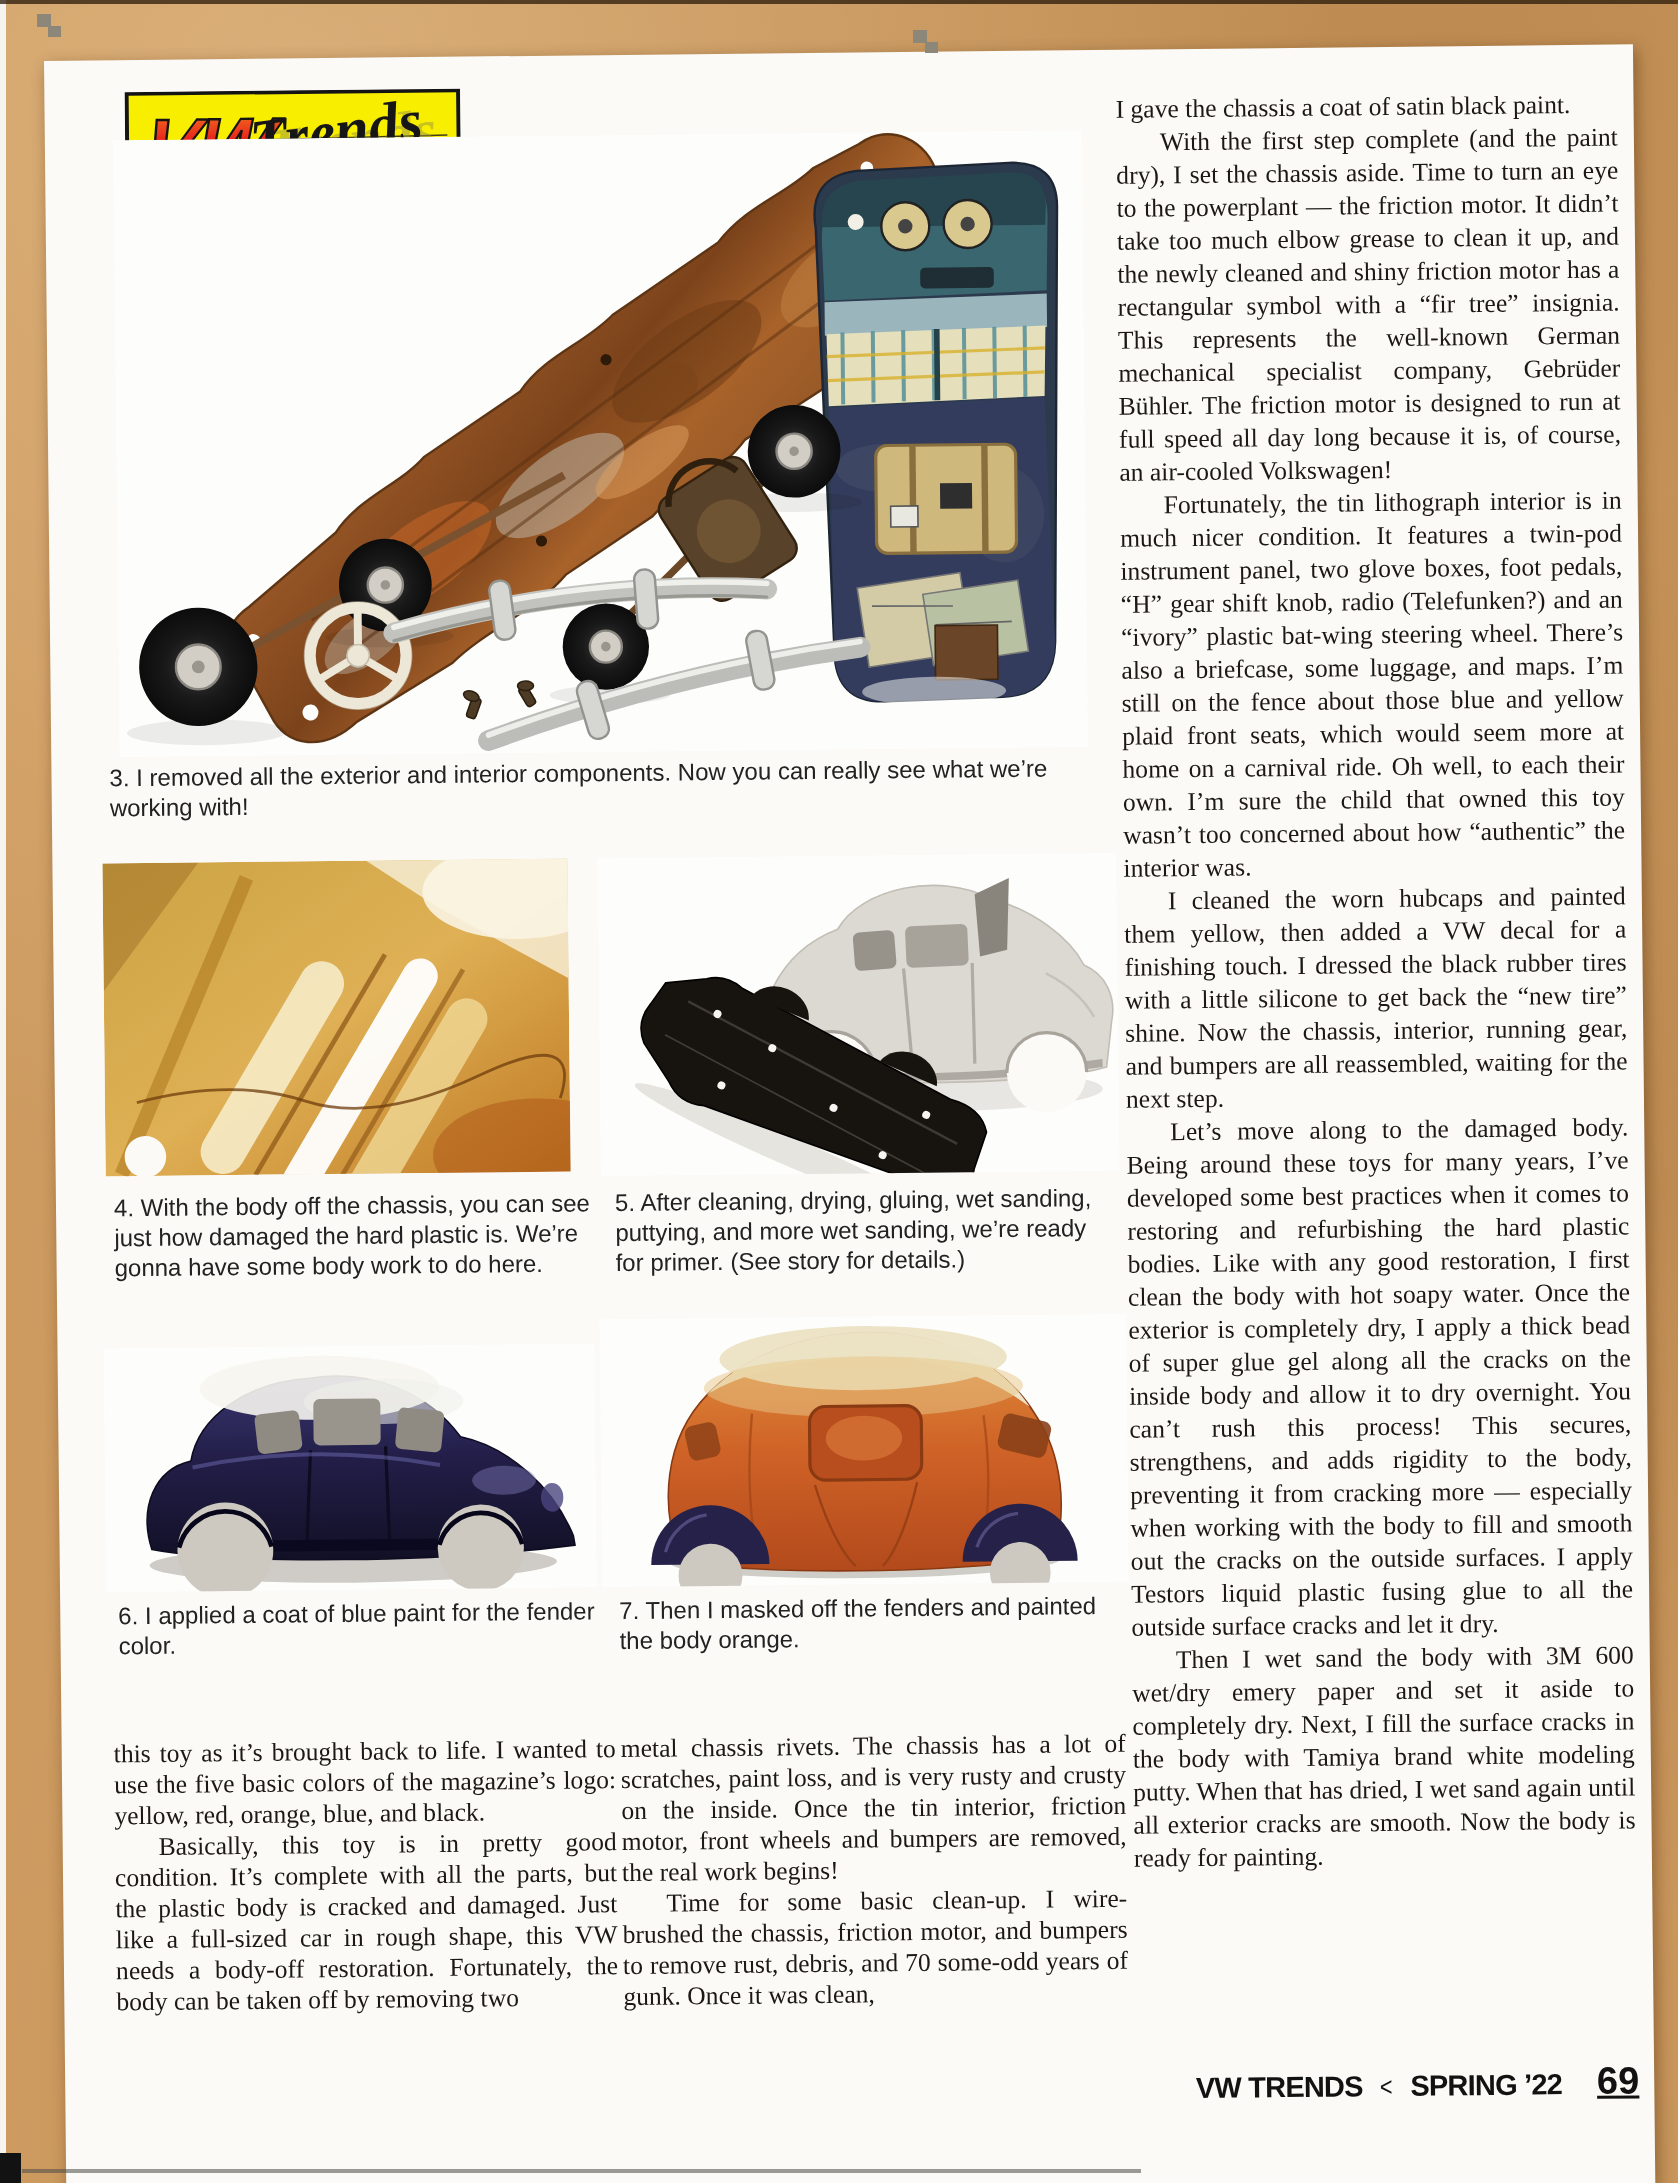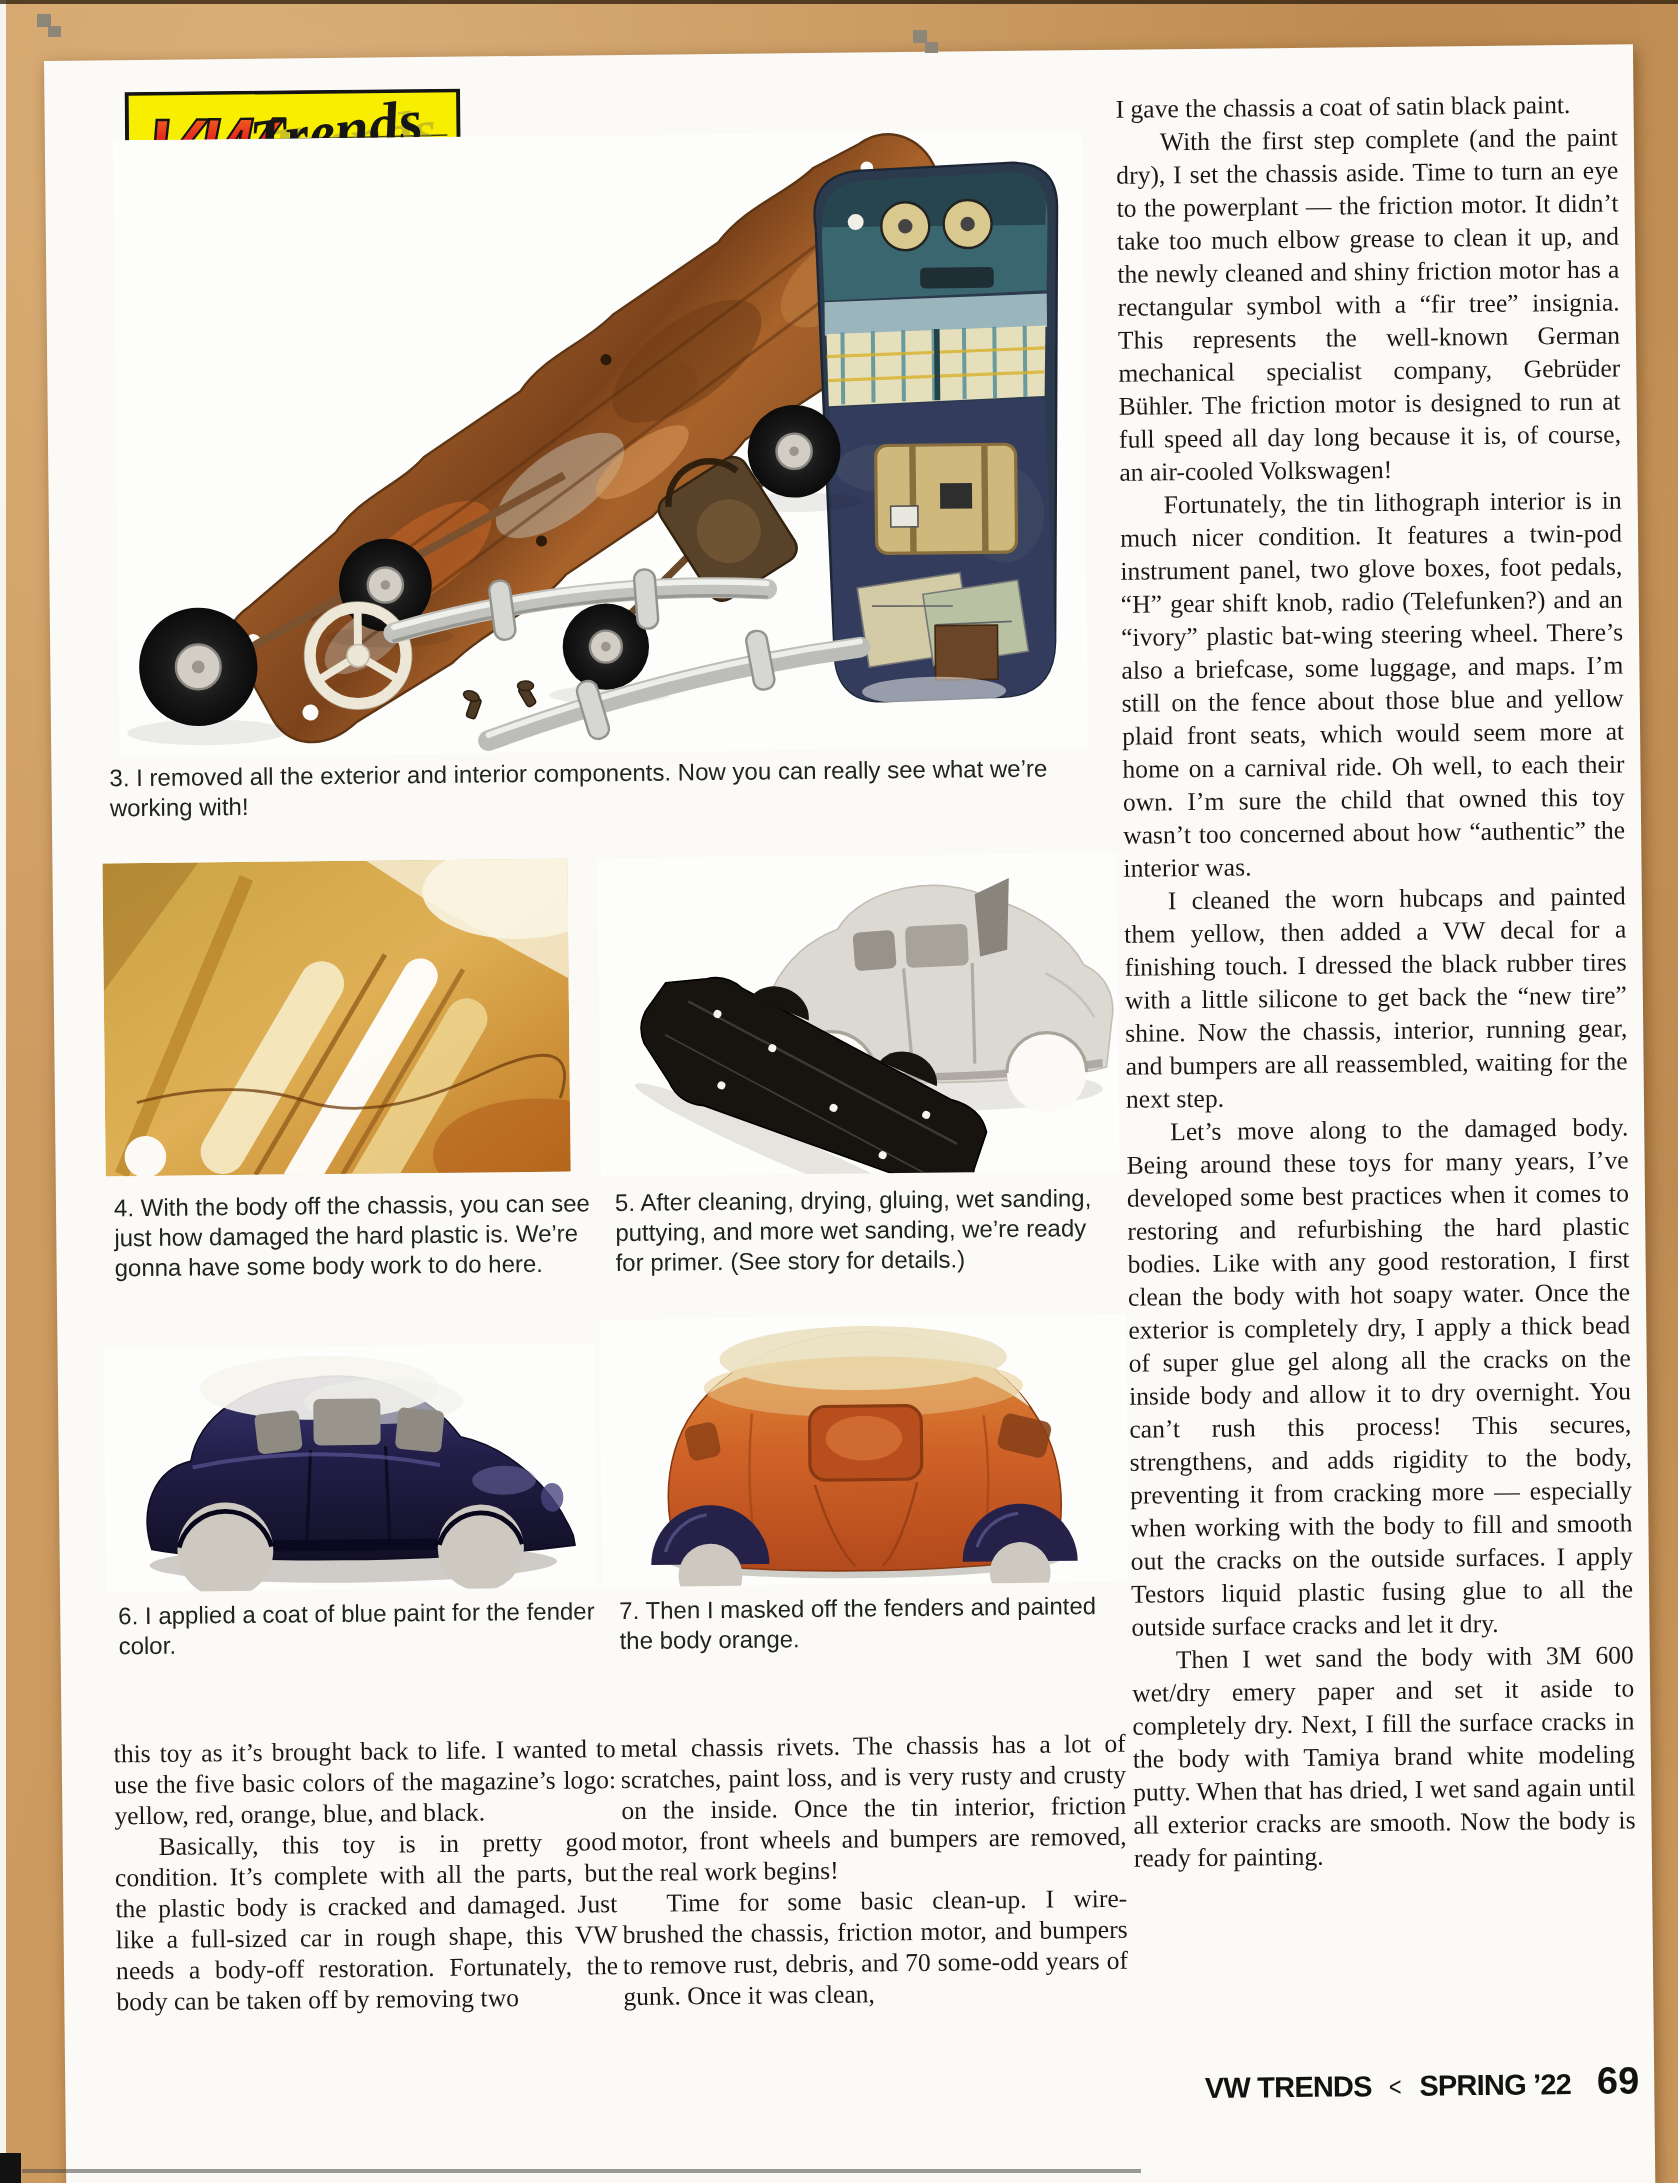--- a/index.html
+++ b/index.html
@@ -52,21 +52,21 @@
   .bottom-col{font-size:25.6px;line-height:31px;}
   .col-left{left:52px;top:1678px;width:502px;height:344px;}
   .col-mid{left:559px;top:1678px;width:505px;height:344px;}
   .footer{
     position:absolute;left:991px;top:2015px;width:583px;
     display:flex;justify-content:flex-end;align-items:baseline;gap:16px;
     font-family:"Liberation Sans", sans-serif;font-weight:bold;color:#121212;
   }
   .footer .mag,.footer .issue{font-size:29px;letter-spacing:-0.8px;}
   .footer .sep{font-size:27px;font-weight:400;transform:scaleX(.8);}
-  .footer .pageno{font-size:38px;margin-left:10px;}
+  .footer .pageno{font-size:38px;margin-left:19px;text-decoration:underline;}
   .scan-line{position:absolute;left:22.4px;top:2169px;width:1119px;height:4px;background:#4a4a46;opacity:.55;z-index:8;}
   .scan-nub{position:absolute;left:0;top:2153px;width:21px;height:30px;background:#121212;z-index:9;}
 </style>
 </head>
 <body>
 
 <div class="top-strip"></div>
 <div class="left-sliver"></div>
 
 <div class="mark gray-mark" style="left:37px;top:14.4px;width:14.4px;height:12.8px;"></div>

